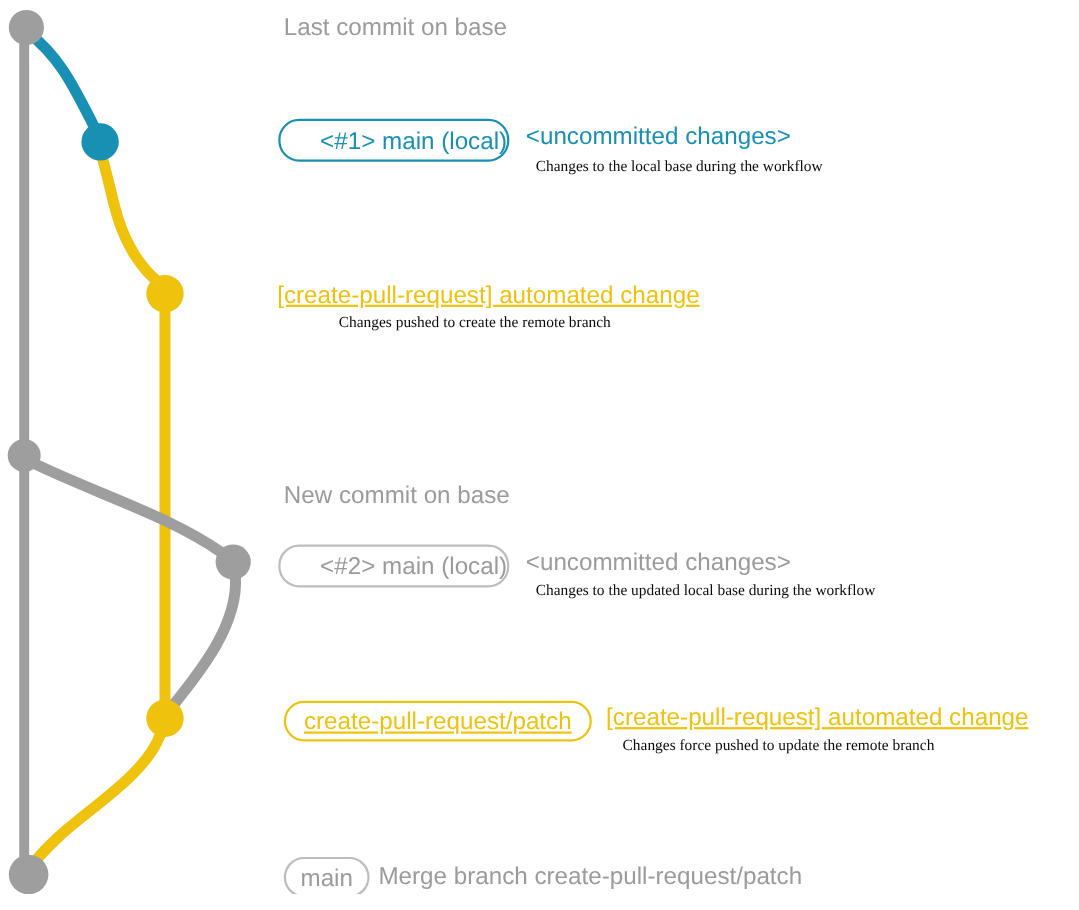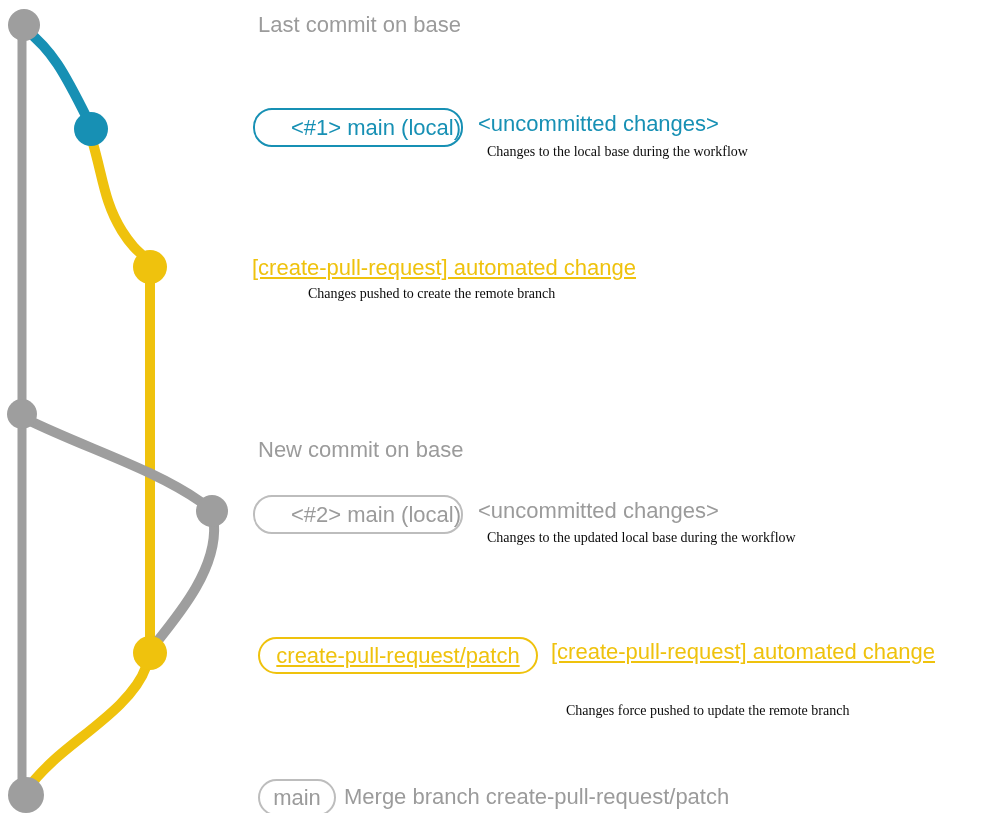--- a/index.html
+++ b/index.html
@@ -105,20 +105,20 @@
   <div class="tag-box tag-gray" style="left:253px; top:495px; width:210px; height:39px;justify-content:flex-end;">
     <span>&lt;#2&gt; main (local)</span>
   </div>
   <div class="label sans-lg c-graytext" style="left:478px; top:499px;">&lt;uncommitted changes&gt;</div>
   <div class="label serif-note" style="left:487px; top:530px;">Changes to the updated local base during the workflow</div>
 
   <div class="tag-box tag-yellow" style="left:258px; top:637px; width:280px; height:37px;">
     <span>create-pull-request/patch</span>
   </div>
   <div class="label sans-lg c-yellow" style="left:551px; top:640px;">[create-pull-request] automated change</div>
-  <div class="label serif-note" style="left:566px; top:671px;margin-top:32px;">Changes force pushed to update the remote branch</div>
+  <div class="label serif-note" style="left:566px; top:671px;">Changes force pushed to update the remote branch</div>
 
   <div class="tag-box tag-gray" style="left:258px; top:779px; width:78px; height:37px;">
     <span>main</span>
   </div>
   <div class="label sans-lg c-graytext" style="left:344px; top:785px;">Merge branch create-pull-request/patch</div>
 
 </div>
 
 </body></html>

